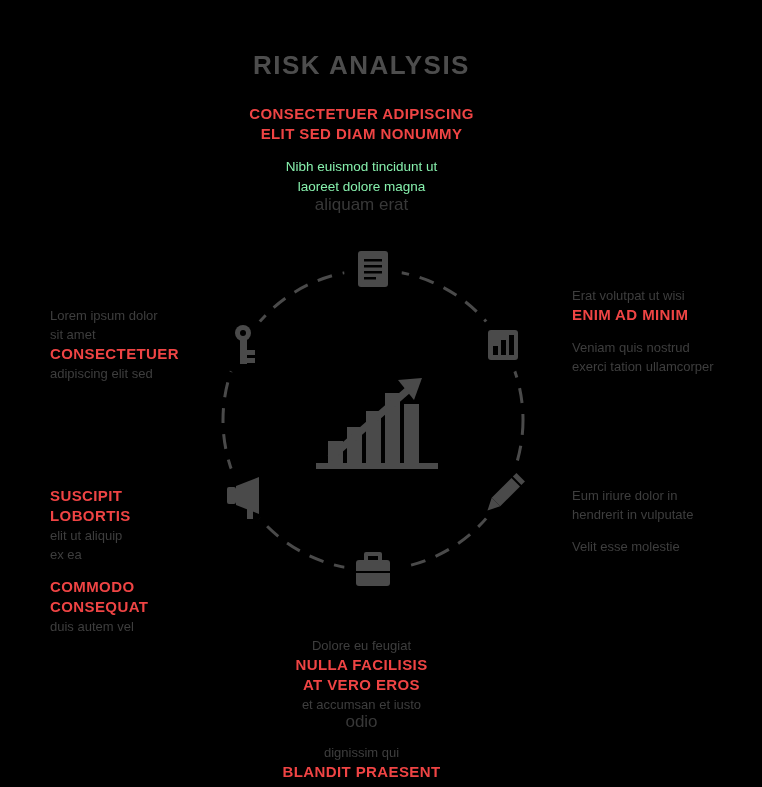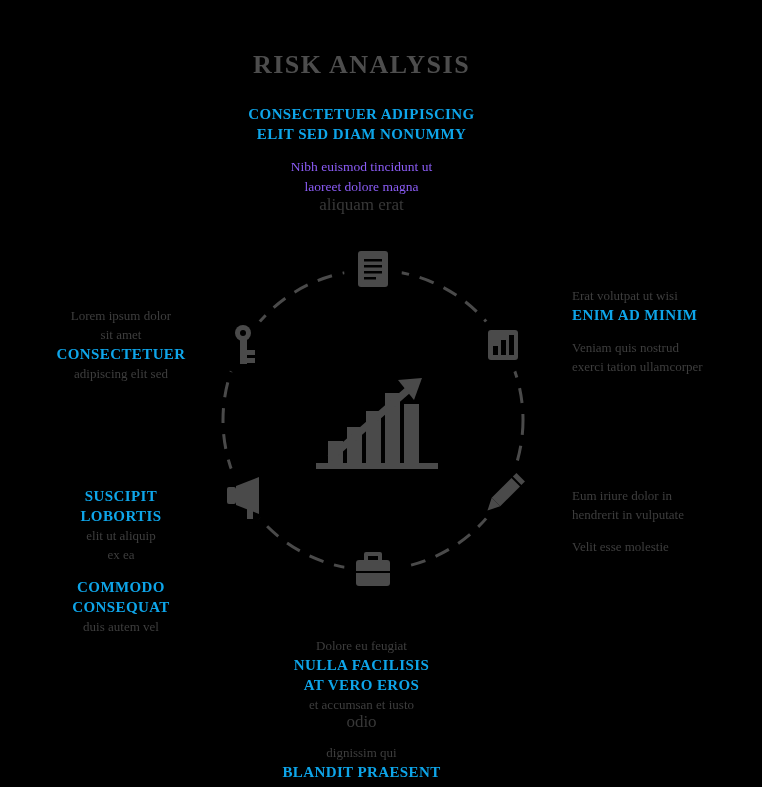--- a/index.html
+++ b/index.html
@@ -1,30 +1,30 @@
 <!DOCTYPE html>
 <html><head>
 <meta charset="utf-8">
 <style>
   html,body{margin:0;padding:0;background:#000;}
   .stage{
     position:relative;width:723px;height:787px;background:#000000;overflow:hidden;
-    font-family:Liberation Serif, serif;
+    font-family:Liberation Sans, sans-serif;
   }
   .svg-layer{position:absolute;left:0;top:0;width:762px;height:787px;}
   .block{position:absolute;}
   .c{text-align:center;}
-  .r{text-align:center;}
+  .r{text-align:left;}
   .l{text-align:left;}
   .line{display:block;}
   .title{
     color:#4d4d4d;font-size:26px;font-weight:700;letter-spacing:1.5px;
   }
-  .bd{color:#0ea5e9;font-weight:700;font-size:15px;line-height:20px;letter-spacing:.4px;}
-  .md{color:#8b5cf6;font-size:13.5px;line-height:20px;}
+  .bd{color:#ef4444;font-weight:700;font-size:15px;line-height:20px;letter-spacing:.4px;}
+  .md{color:#86efac;font-size:13.5px;line-height:20px;}
   .sm{color:#3e3e3e;font-size:13px;line-height:19px;}
   .tn{color:#383838;font-size:17px;line-height:16px;}
   .gap{margin-top:13px;}
   .ring{fill:none;stroke:#4a4a4a;stroke-width:3;stroke-dasharray:15 11;}
   .halo{fill:#000000;}
   .ink{fill:#4a4a4a;}
   .cut{fill:#000000;}
 </style>
 </head>
 <body>

